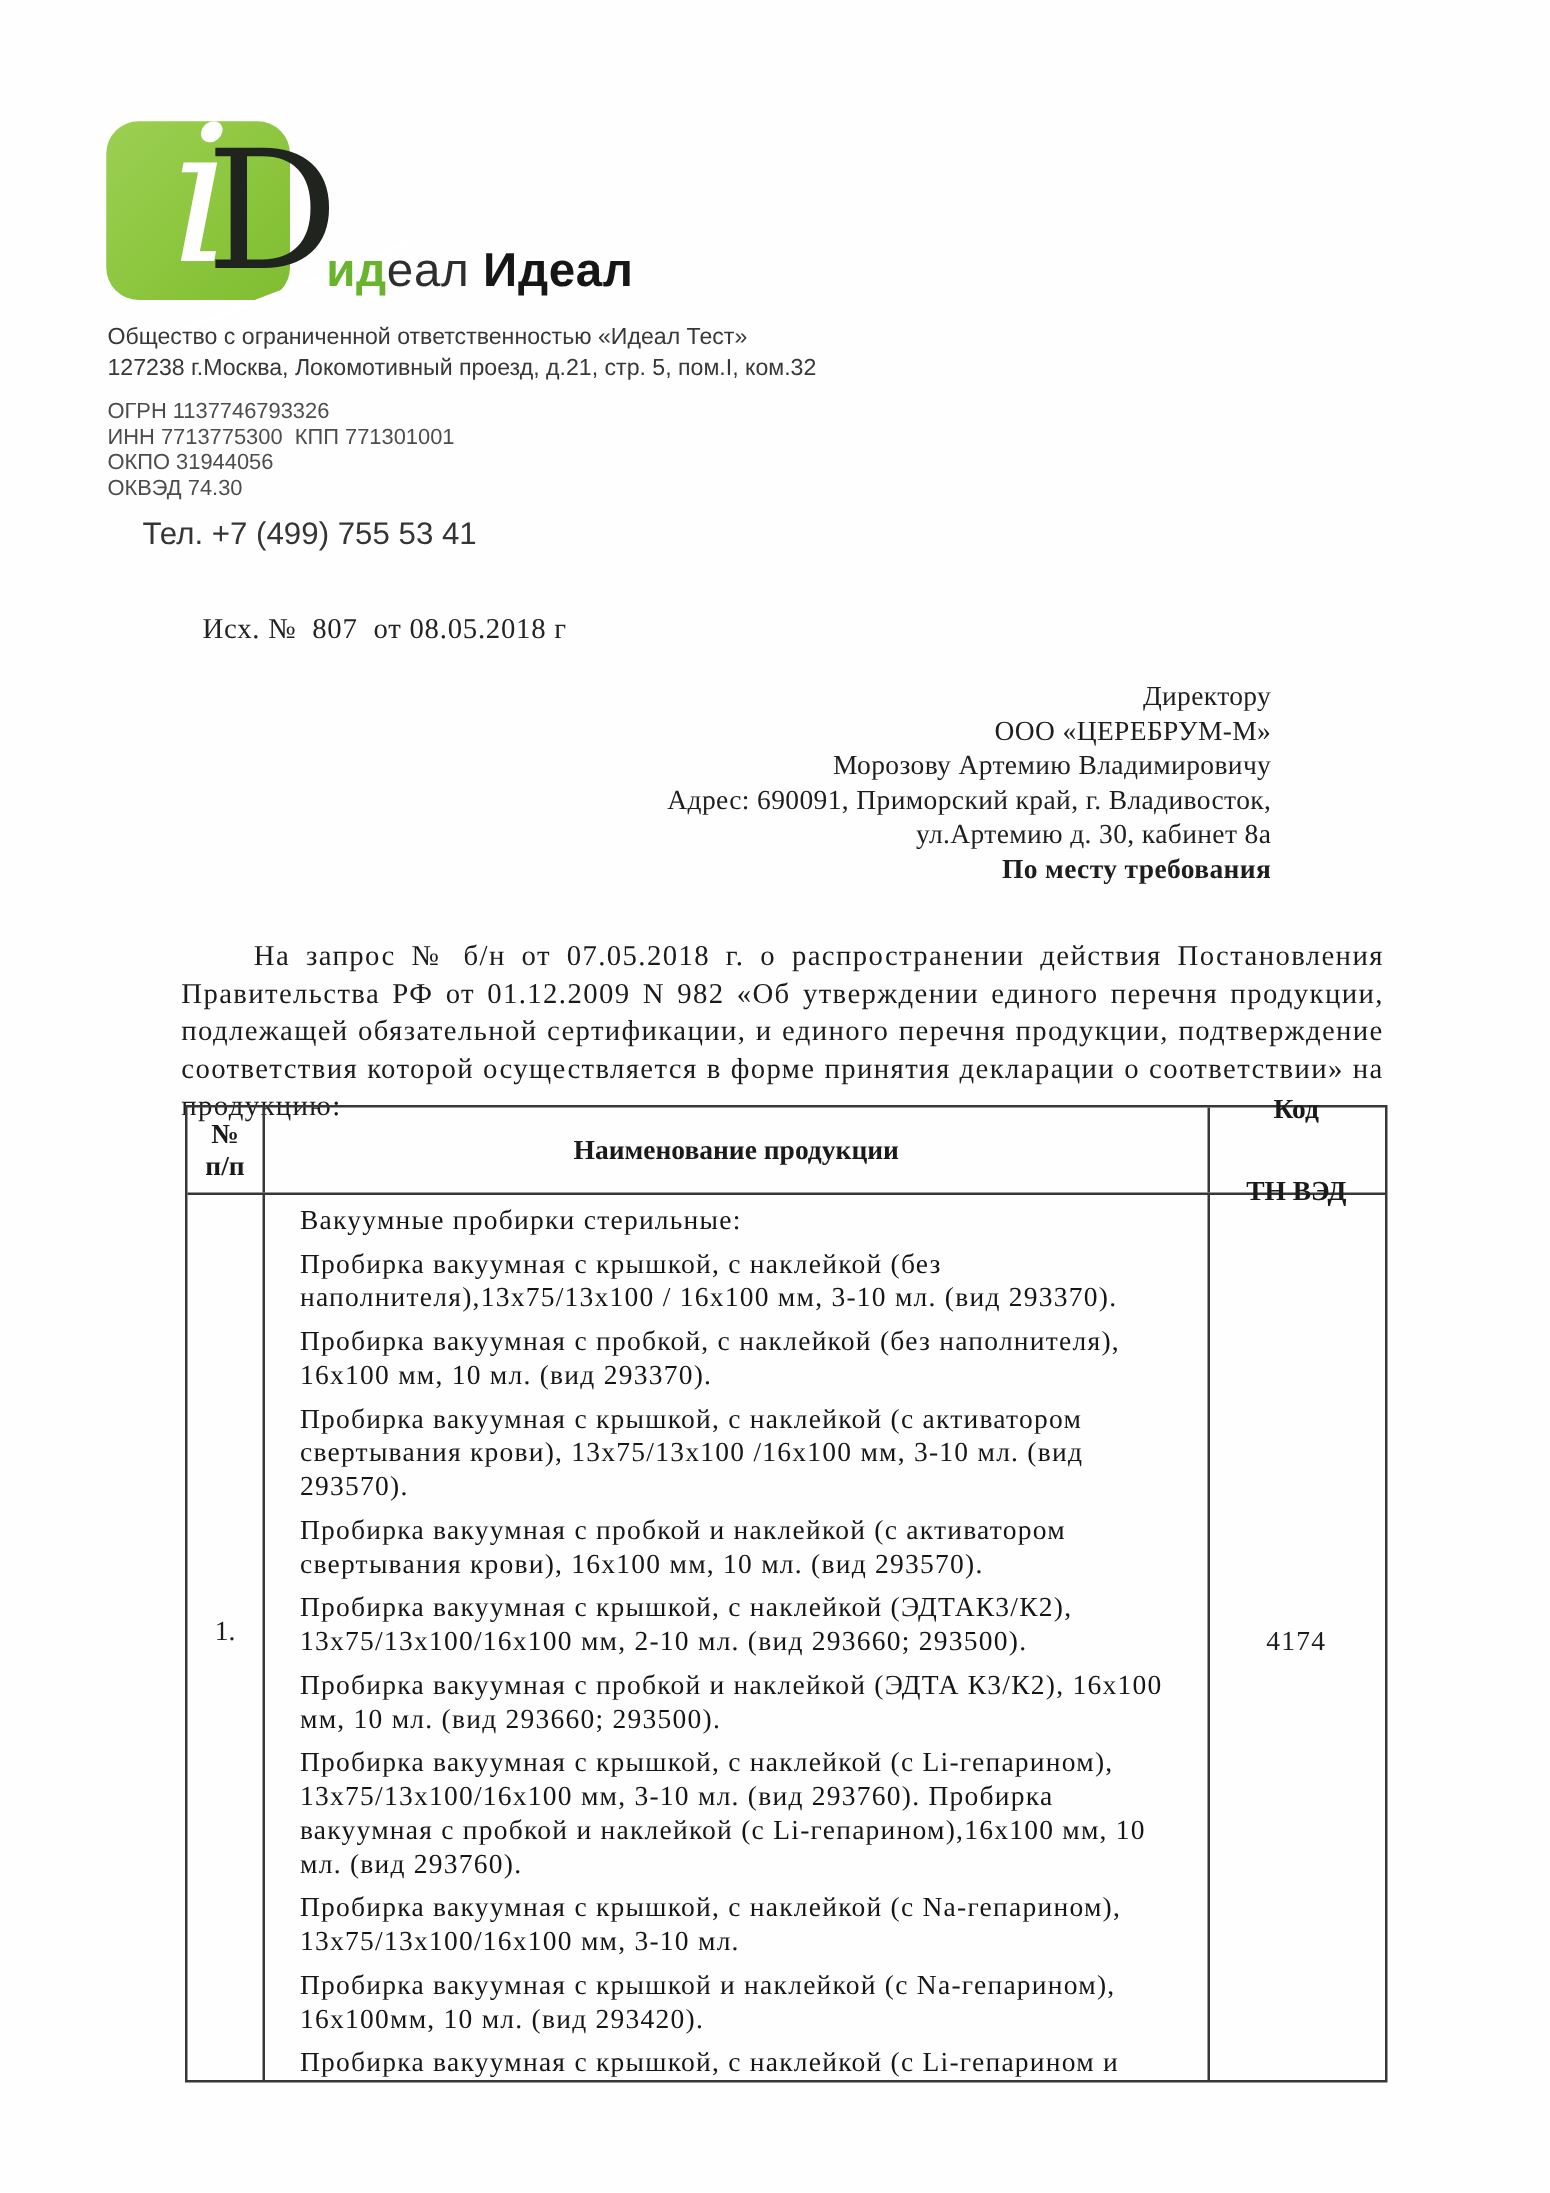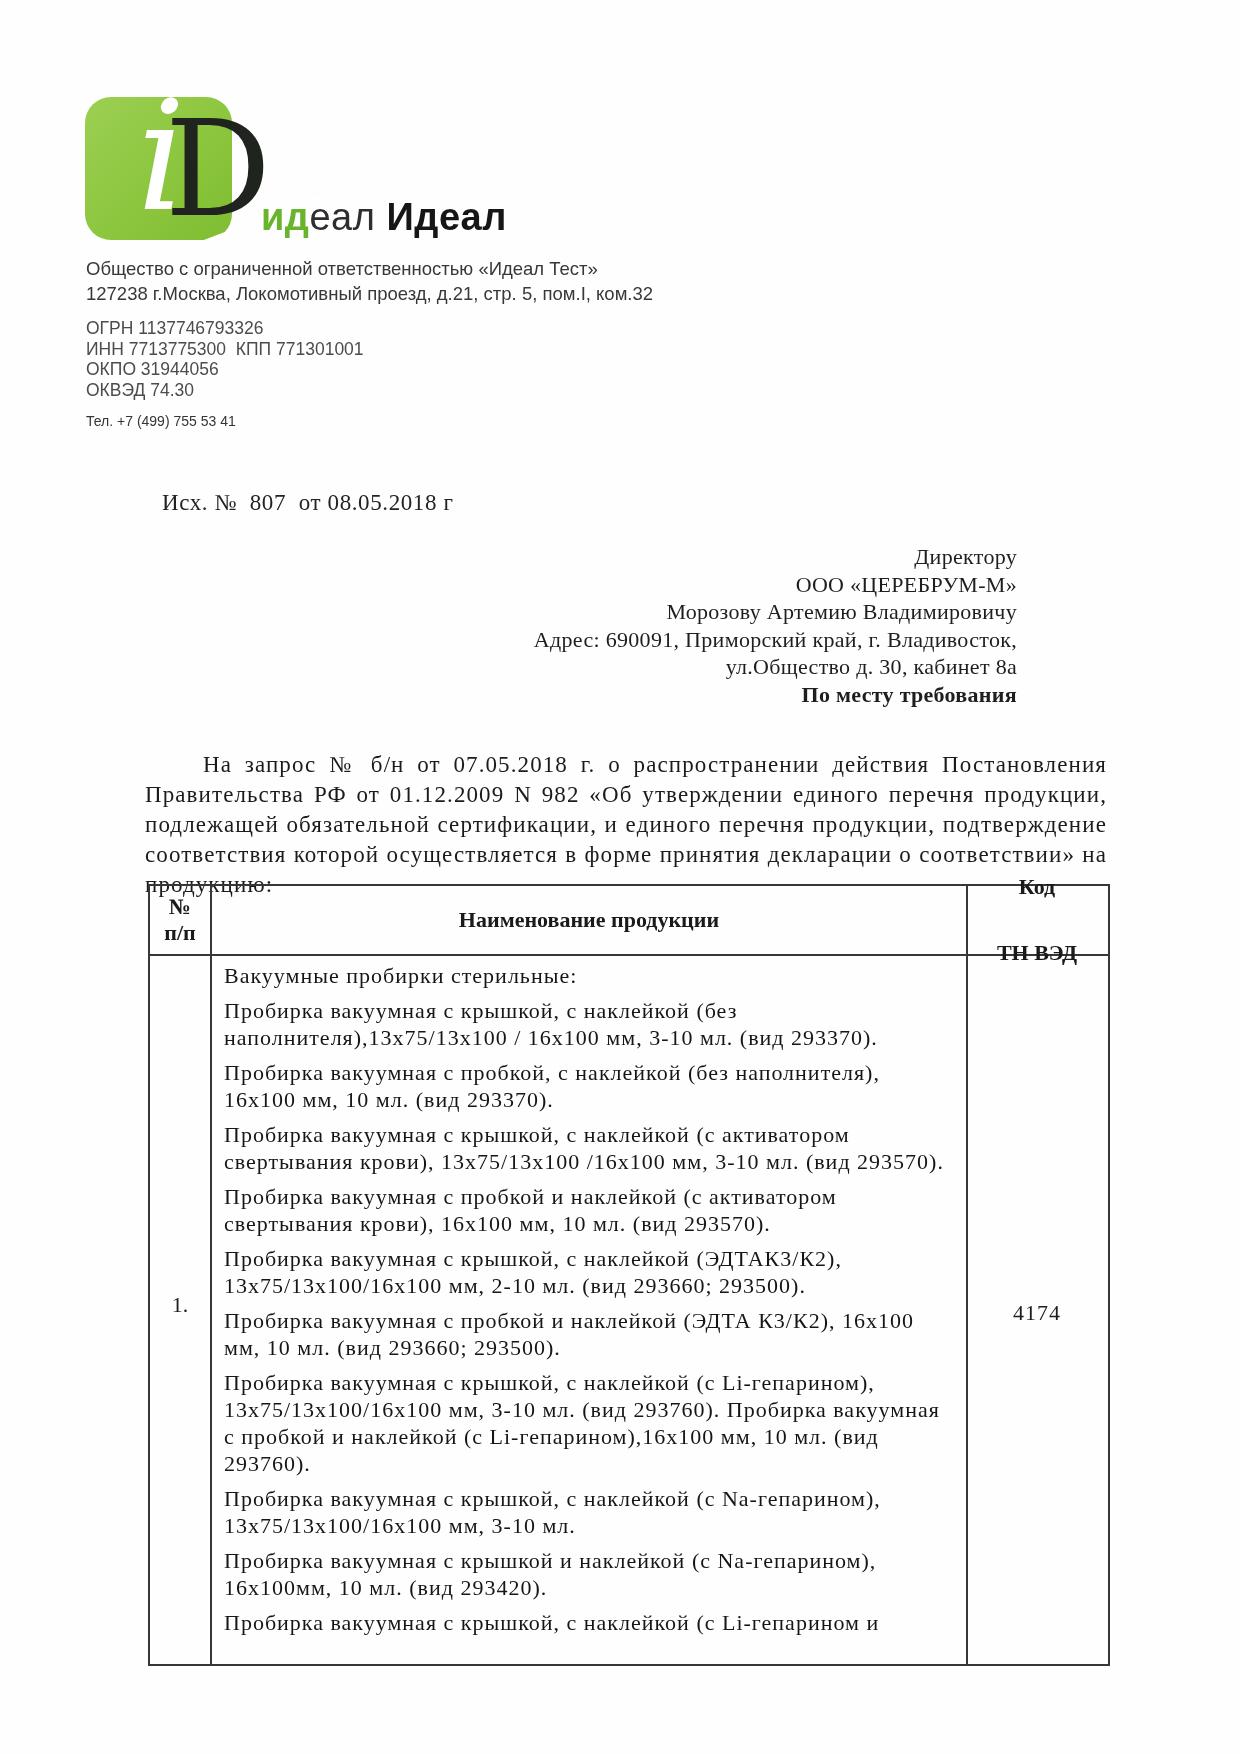--- a/index.html
+++ b/index.html
@@ -47,21 +47,21 @@
 
   
   .company-info {
     position: absolute; left: 86px; top: 256px;
     font-family: "Liberation Sans", "DejaVu Sans", sans-serif;
     color: #383838;
   }
   .ci-line { font-size: 18.5px; line-height: 25px; white-space: pre; }
   .registry { margin-top: 12px; color: #4c4c4c; }
   .registry div { font-size: 17.5px; line-height: 20.5px; white-space: pre; }
-  .phone { margin-top: 13px; font-size: 14px; color: #353535; white-space: pre; }
+  .phone { margin-top: 13px; font-size: 25px; color: #353535; white-space: pre; margin-left: 28px; }
 
   .reference {
     position: absolute; left: 162px; top: 490px;
     font-size: 23px; letter-spacing: 0.6px; white-space: pre; color: #232323;
   }
 
   .addressee {
     position: absolute; right: 223px; top: 543px;
     text-align: right; font-size: 22px; line-height: 27.5px;
     letter-spacing: 0.3px; color: #1e1e1e;
@@ -92,21 +92,21 @@
   .th.col2 { justify-content: center; }
   .td { position: relative; }
   .row-num {
     position: absolute; left: 0; right: 0; top: 336px;
     text-align: center; font-size: 22px; color: #1d1d1d;
   }
   .row-code {
     position: absolute; left: 0; right: 0; top: 344px;
     text-align: center; font-size: 22px; letter-spacing: 1px; color: #1d1d1d;
   }
-  .items { padding: 6px 11px 0 12px; }
+  .items { padding: 6px 11px 0 28px; }
   .item {
     font-size: 22px; line-height: 27px; letter-spacing: 1px;
     margin-bottom: 8px; color: #161616; text-align: left;
   }
 </style>
 </head>
 <body>
 
 <div class="page">
 
@@ -130,21 +130,21 @@
     <div class="phone">Тел. +7 (499) 755 53 41</div>
   </div>
 
   <div class="reference">Исх. №  807  от 08.05.2018 г</div>
 
   <div class="addressee">
     <div>Директору</div>
     <div>ООО «ЦЕРЕБРУМ-М»</div>
     <div>Морозову Артемию Владимировичу</div>
     <div>Адрес: 690091, Приморский край, г. Владивосток,</div>
-    <div>ул.Общество д. 30, кабинет 8а</div>
+    <div>ул.Артемию д. 30, кабинет 8а</div>
     <div class="bold">По месту требования</div>
   </div>
 
   <p class="body-par">На запрос № б/н от 07.05.2018 г. о распространении действия Постановления Правительства РФ от 01.12.2009 N 982 «Об утверждении единого перечня продукции, подлежащей обязательной сертификации, и единого перечня продукции, подтверждение соответствия которой осуществляется в форме принятия декларации о соответствии» на продукцию:</p>
 
   <div class="product-table">
     <div class="thead">
       <div class="th col1">
         <span>№</span>
         <span>п/п</span>

